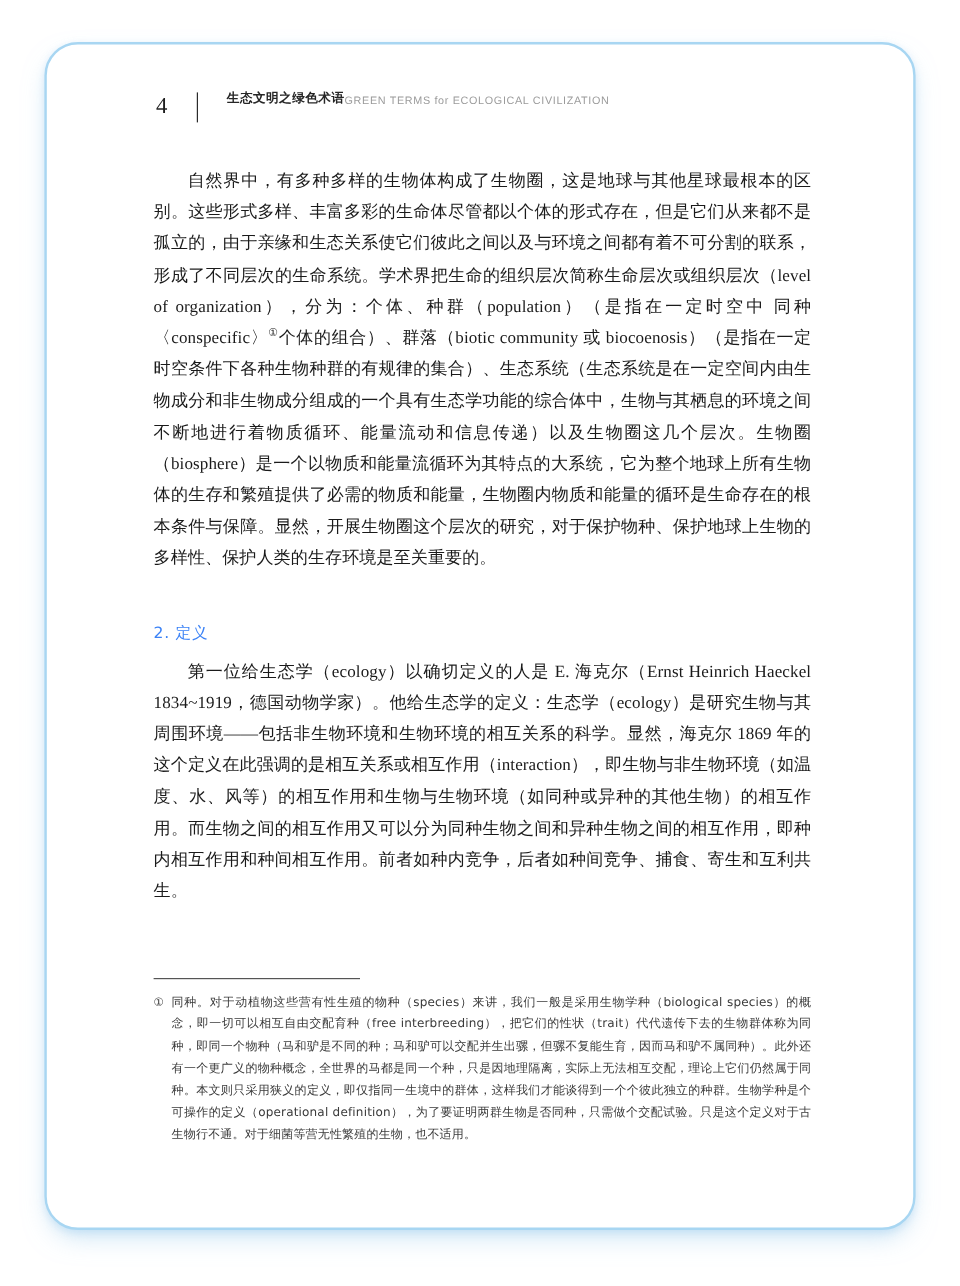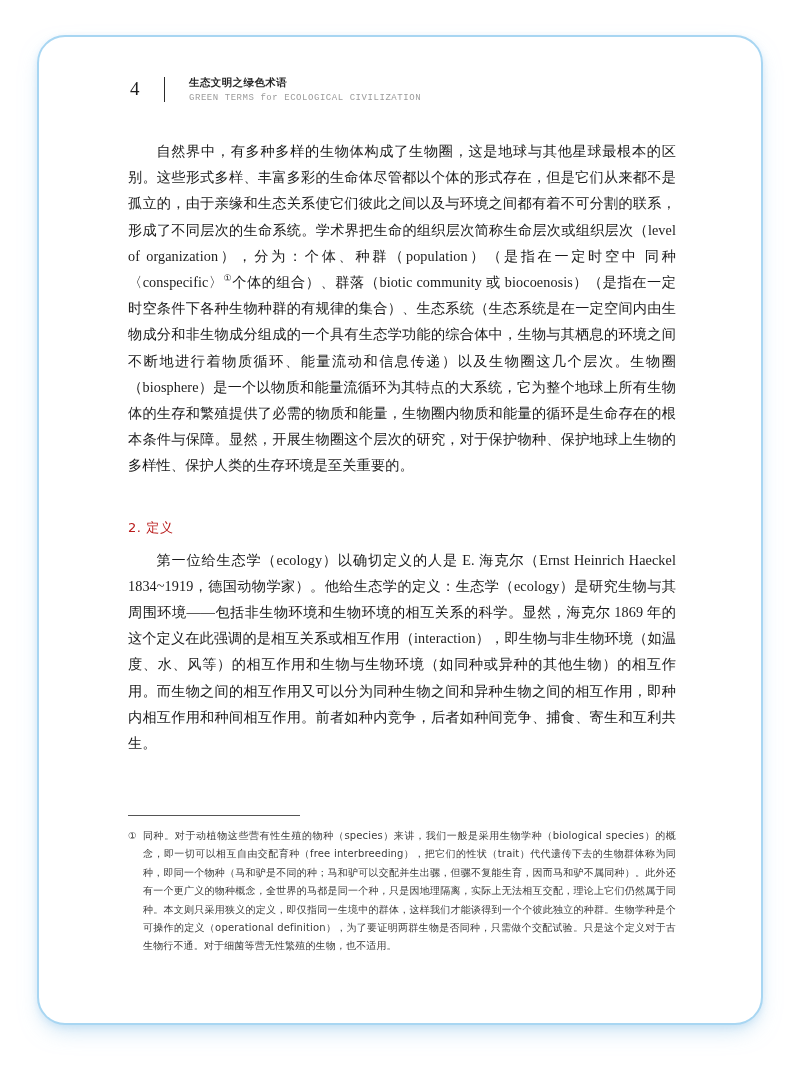--- a/index.html
+++ b/index.html
@@ -63,34 +63,33 @@
     letter-spacing: 0;
   }
   #header-divider {
     width: 1px;
     height: 25px;
     background: #2b2b2b;
     margin: 3px 24px 0 10px;
   }
   #header-titles {
     display: flex;
-    flex-direction: column;
     justify-content: space-between;
     padding-top: 1px;
   }
   #header-title-cn {
     font-family: "DejaVu Sans", "Liberation Sans", sans-serif;
     font-size: 10.5px;
     font-weight: bold;
     color: #262626;
     letter-spacing: 0.4px;
     line-height: 14px;
   }
   #header-title-en {
-    font-family: Liberation Mono, monospace;
+    font-family: Liberation Sans, sans-serif;
     font-size: 9px;
     color: #9b9b9b;
     letter-spacing: 0.55px;
     line-height: 14px;
     margin-top: 2px;
   }
 
   
   #body-text {
     margin-top: 26px;
@@ -111,21 +110,21 @@
   .sup-note {
     font-size: 9px;
     vertical-align: super;
     line-height: 0;
   }
 
   
   #section-heading {
     font-family: "DejaVu Sans", "Liberation Sans", sans-serif;
     font-size: 13px;
-    color: #b91c1c;
+    color: #3b82f6;
     margin-top: 40px;
     margin-bottom: 10px;
     letter-spacing: 0.6px;
     font-weight: normal;
   }
 
   
   #footnote-block {
     position: absolute;
     left: 128px;

